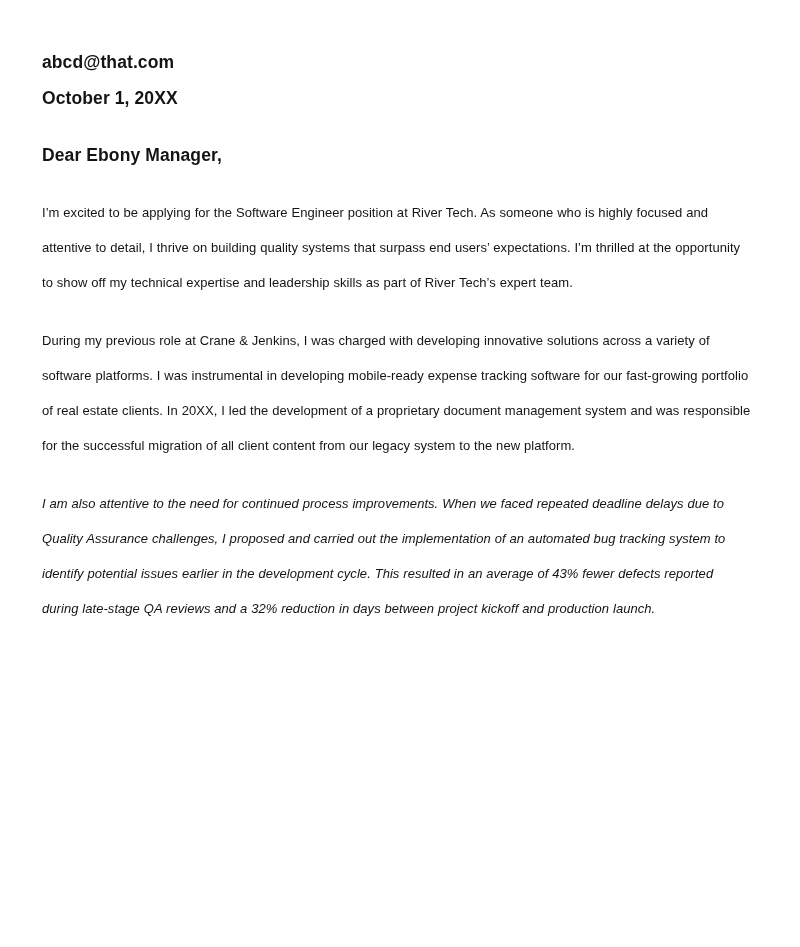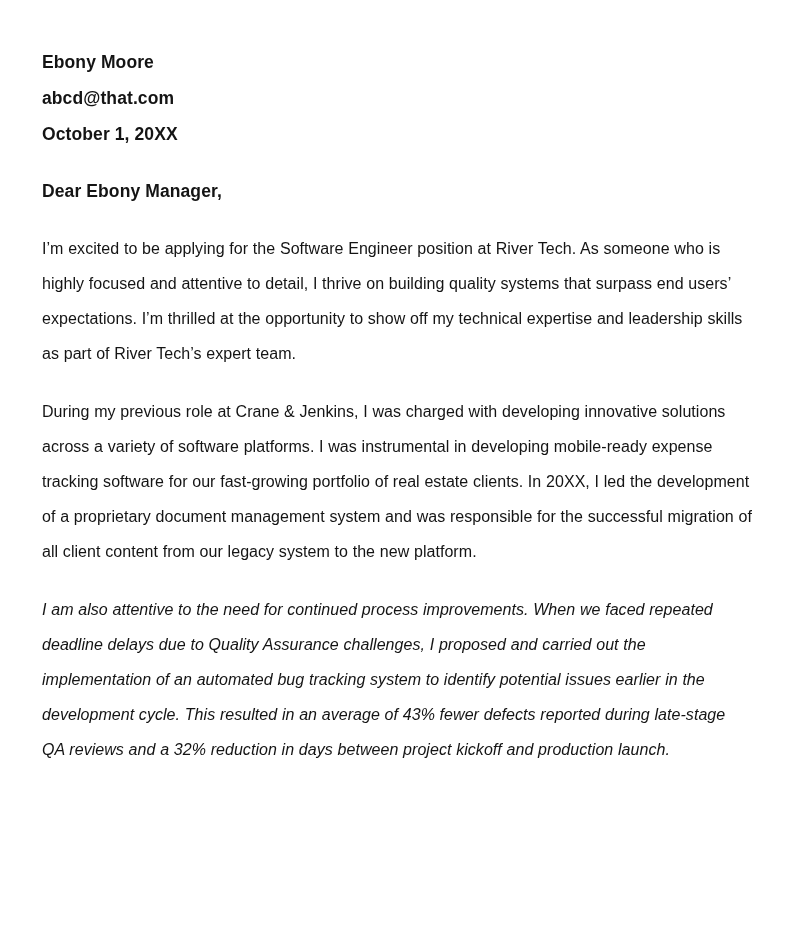--- a/index.html
+++ b/index.html
@@ -36,41 +36,40 @@
     font-size: 17.5px;
     font-weight: 700;
     line-height: 36px;
     letter-spacing: 0.1px;
     margin: 21px 0 0 0;
   }
   .body-block {
     margin-top: 22px;
   }
   .body-par {
-    font-size: 16px;
+    font-size: 13px;
     font-weight: 400;
     line-height: 35px;
     letter-spacing: 0.05px;
     margin: 0 0 23px 0;
     max-width: 712px;
     text-align: left;
     word-spacing: 0.2px;
   }
   .body-par:last-child {
     margin-bottom: 0;
     font-style: italic;
   }
 </style>
 </head>
 <body>
 
 <div class="page">
 
   <div class="letterhead">
-    <div class="lh-line">Ebony Moore</div>
     <div class="lh-line">abcd@that.com</div>
     <div class="lh-line">October 1, 20XX</div>
   </div>
 
   <div class="salutation">Dear Ebony Manager,</div>
 
   <div class="body-block">
     <p class="body-par">I’m excited to be applying for the Software Engineer position at River Tech. As someone who is highly focused and attentive to detail, I thrive on building quality systems that surpass end users’ expectations. I’m thrilled at the opportunity to show off my technical expertise and leadership skills as part of River Tech’s expert team.</p>
     <p class="body-par">During my previous role at Crane &amp; Jenkins, I was charged with developing innovative solutions across a variety of software platforms. I was instrumental in developing mobile-ready expense tracking software for our fast-growing portfolio of real estate clients. In 20XX, I led the development of a proprietary document management system and was responsible for the successful migration of all client content from our legacy system to the new platform.</p>
     <p class="body-par">I am also attentive to the need for continued process improvements. When we faced repeated deadline delays due to Quality Assurance challenges, I proposed and carried out the implementation of an automated bug tracking system to identify potential issues earlier in the development cycle. This resulted in an average of 43% fewer defects reported during late-stage QA reviews and a 32% reduction in days between project kickoff and production launch.</p>

